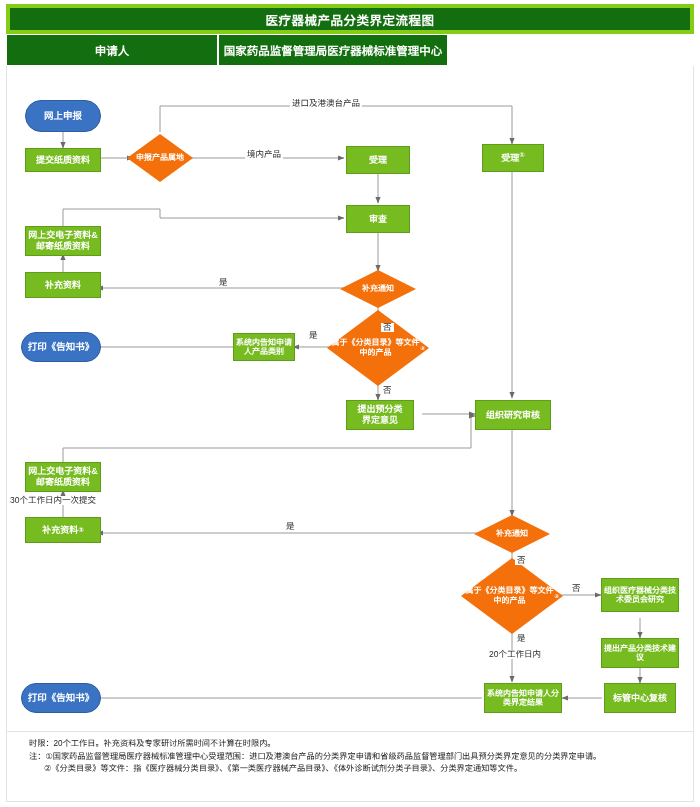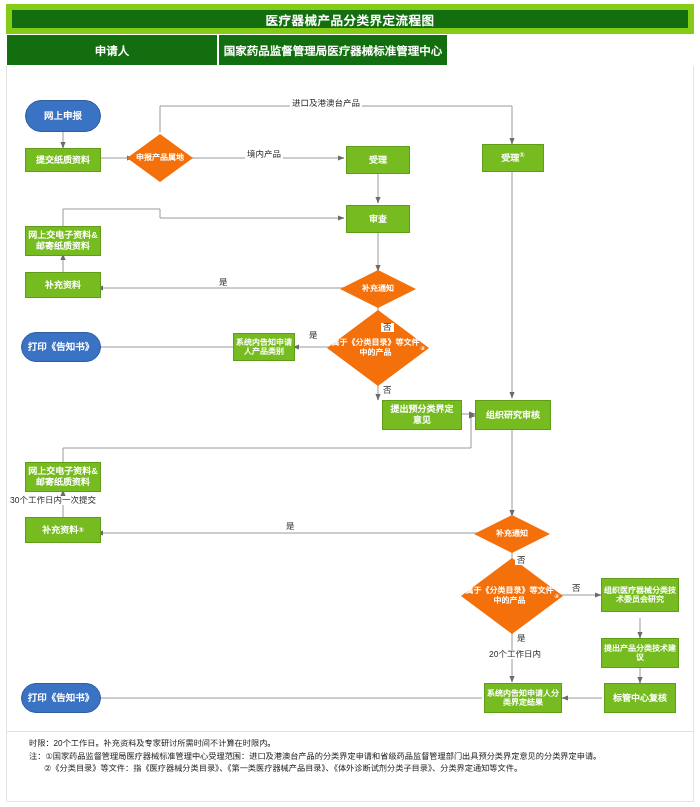--- a/index.html
+++ b/index.html
@@ -11,21 +11,21 @@
   #page{
     position:relative;
     width:700px;
     height:807px;
     background:#ffffff;
     overflow:hidden;
   }
   
   .hdr-title{
     position:absolute;left:6px;top:4px;width:688px;height:30px;
-    background:#136e10;border:6px solid #84cc16;
+    background:#136e10;border:4px solid #84cc16;
     display:flex;align-items:center;justify-content:center;
     color:#ffffff;font-weight:bold;font-size:12.5px;letter-spacing:.5px;
     box-sizing:border-box;
   }
   .hdr-cols{
     position:absolute;left:6px;top:34px;width:688px;height:32px;
     display:flex;box-sizing:border-box;
   }
   .hdr-col{
     background:#136e10;border:1px solid #ffffff;
@@ -191,21 +191,21 @@
       <div class="dia-txt">补充通知</div>
     </div>
 
     <div class="node proc" style="left:226px;top:267px;width:62px;height:28px;padding:0 2px;font-size:8px;">系统内告知申请人产品类别</div>
 
     <div class="dia-wrap" style="left:320px;top:244px;width:102px;height:76px;">
       <div class="dia-shape"></div>
       <div class="dia-txt">属于《分类目录》等文件中的产品<sup>②</sup></div>
     </div>
 
-    <div class="node proc" style="left:339px;top:334px;width:80px;height:30px;padding:0 7px;margin-left:36px;">提出预分类界定意见</div>
+    <div class="node proc" style="left:339px;top:334px;width:68px;height:30px;padding:0 7px;">提出预分类界定意见</div>
 
     <div class="node proc" style="left:475px;top:78px;width:62px;height:28px;">
       <span>受理<sup>①</sup></span>
     </div>
 
     <div class="node proc" style="left:468px;top:334px;width:76px;height:30px;">组织研究审核</div>
 
     <div class="dia-wrap" style="left:467px;top:449px;width:76px;height:38px;">
       <div class="dia-shape"></div>
       <div class="dia-txt">补充通知</div>

